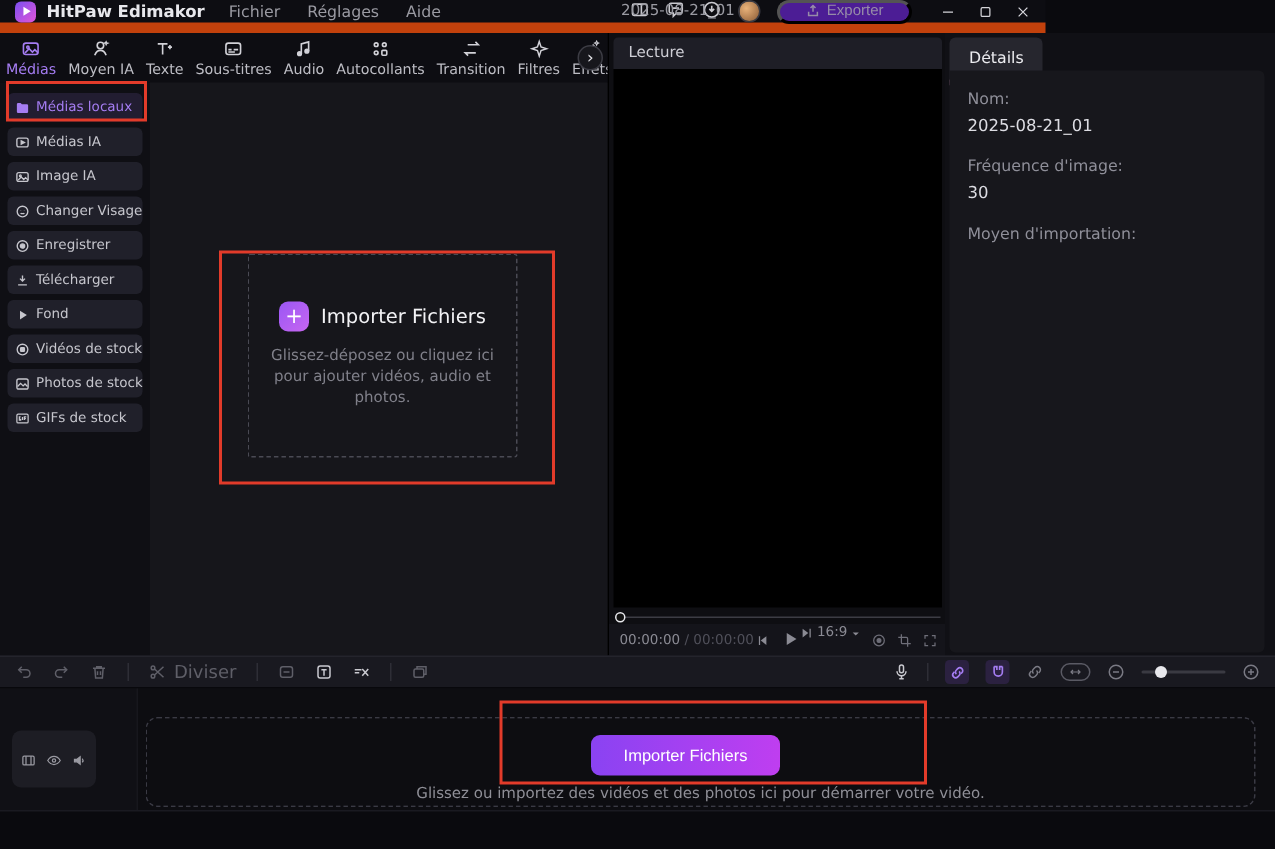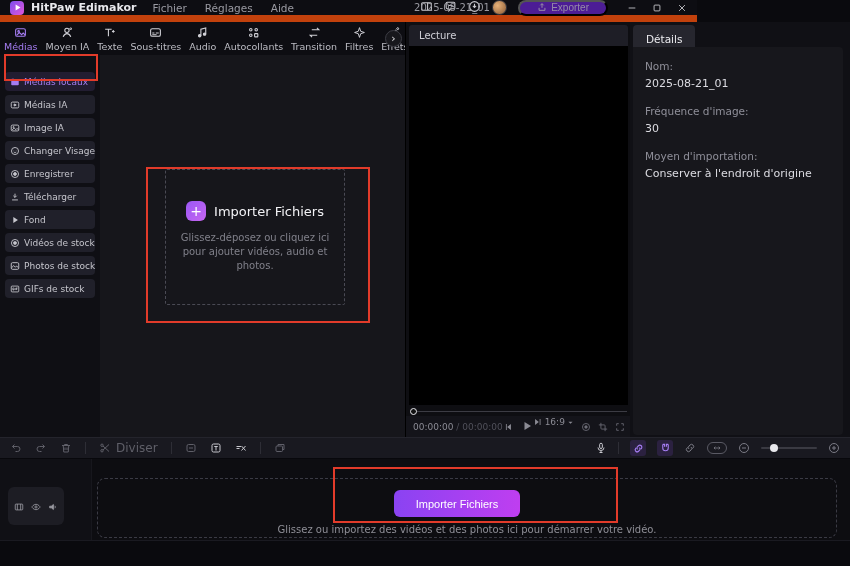--- a/index.html
+++ b/index.html
@@ -35,21 +35,21 @@
   .tab { display:flex; flex-direction:column; align-items:center; justify-content:center; gap:2px;
     padding:0 4px; font-size:9.5px; color:#bdbdc4; white-space:nowrap; flex:none; }
   .tab svg { width:13px; height:13px; color:#d2d2d8; }
   .tab.active { color:#a57df2; }
   .tab.active svg { color:#a57df2; }
   .tab-chevron { position:absolute; right:3px; top:8px; width:17px; height:17px; border-radius:50%;
     background:#17171c; border:1px solid #3c3c44; color:#e4e4e8; display:flex; align-items:center;
     justify-content:center; font-size:11px; line-height:1; }
 
   #left-row { display:flex; height:382px; }
-  #sidebar { width:100px; background:#0f0f14; padding-top:17px;text-align:right; }
+  #sidebar { width:100px; background:#0f0f14; padding-top:7px;text-align:right; }
   .side-item { height:19px; margin:0 5px 4px 5px; background:#20202a; border-radius:4px; display:flex;
     align-items:center; gap:4px; padding:0 5px; font-size:9px; color:#c6c6cd; white-space:nowrap; overflow:hidden; }
   .side-item svg { width:10px; height:10px; flex:none; }
   .side-item.active { color:#a57df2; background:#221d31; }
 
   #media-area { flex:1; background:#16161b; position:relative; }
   #import-dropzone { position:absolute; left:65px; top:114px; width:180px; height:136px;
     border:1px dashed #4a4a54; border-radius:2px; display:flex; flex-direction:column;
     align-items:center; justify-content:center; text-align:center; }
   .dz-row { display:flex; align-items:center; gap:8px; }
@@ -391,21 +391,20 @@
     <div id="details-module">
       <div class="details-tab">
         <span>Détails</span>
       </div>
       <div class="details-body">
         <div class="fld-label">Nom:</div>
         <div class="fld-value">2025-08-21_01</div>
         <div class="fld-label">Fréquence d'image:</div>
         <div class="fld-value">30</div>
         <div class="fld-label">Moyen d'importation:</div>
-        <div class="fld-value">Conserver à l'endroit d'origine</div>
       </div>
     </div>
   </div>
 
   <div id="toolbar-row">
     <div class="tbr-left">
       <span><svg viewBox="0 0 24 24" fill="none" stroke="currentColor" stroke-width="2">
             <path d="M9 13L5 9l4-4"></path>
             <path d="M5 9h10a5 5 0 0 1 0 10h-4"></path>
           </svg></span>

